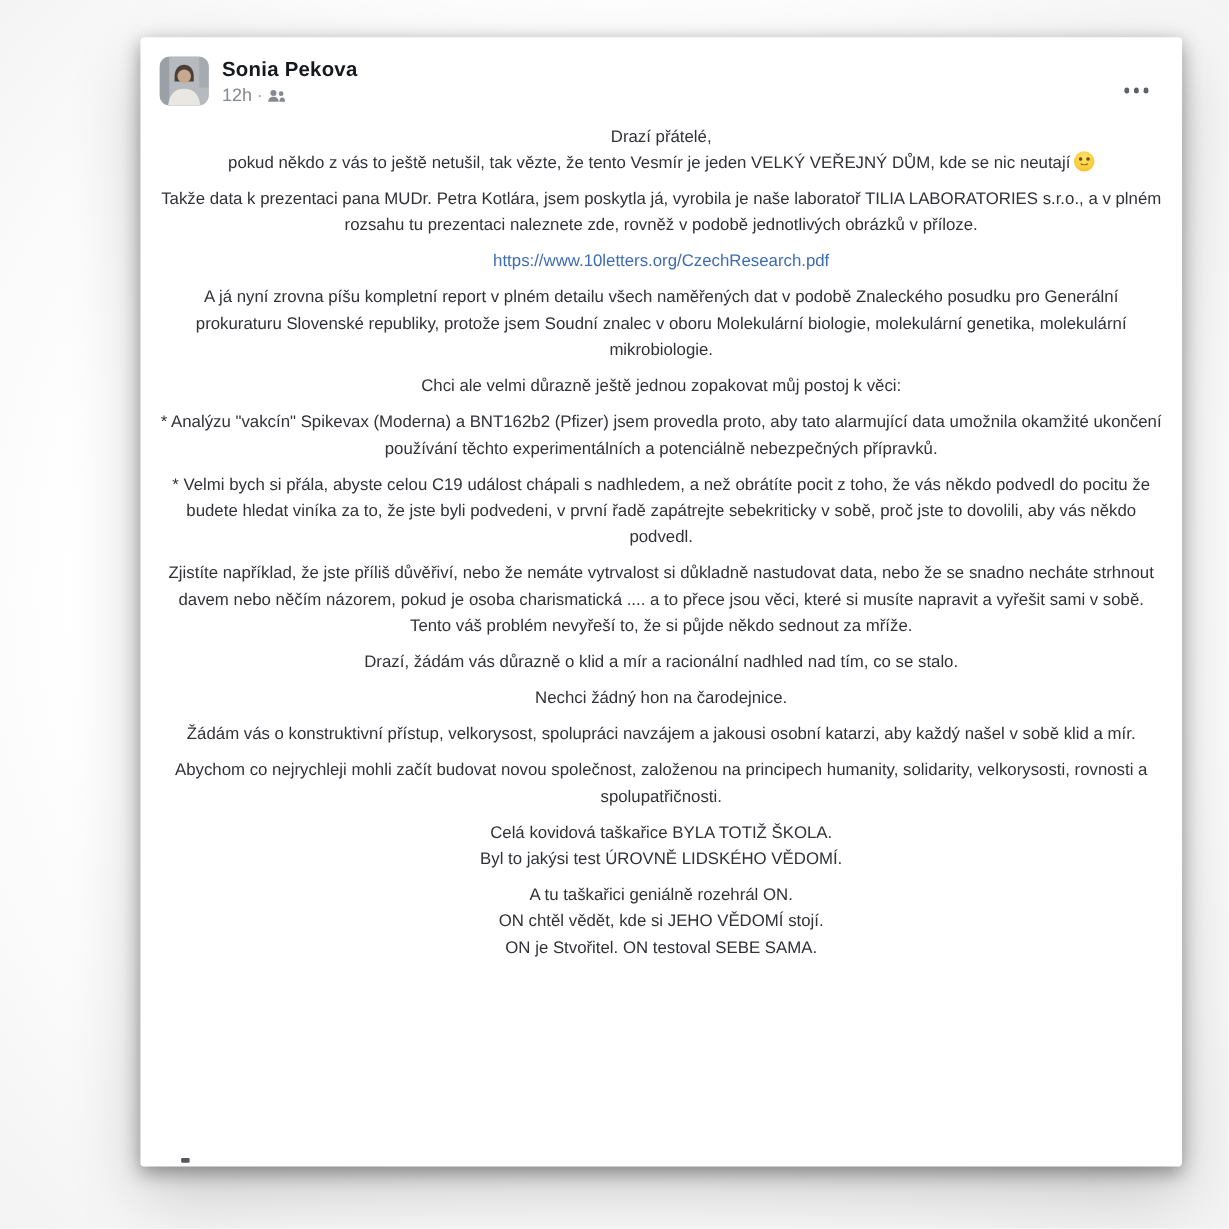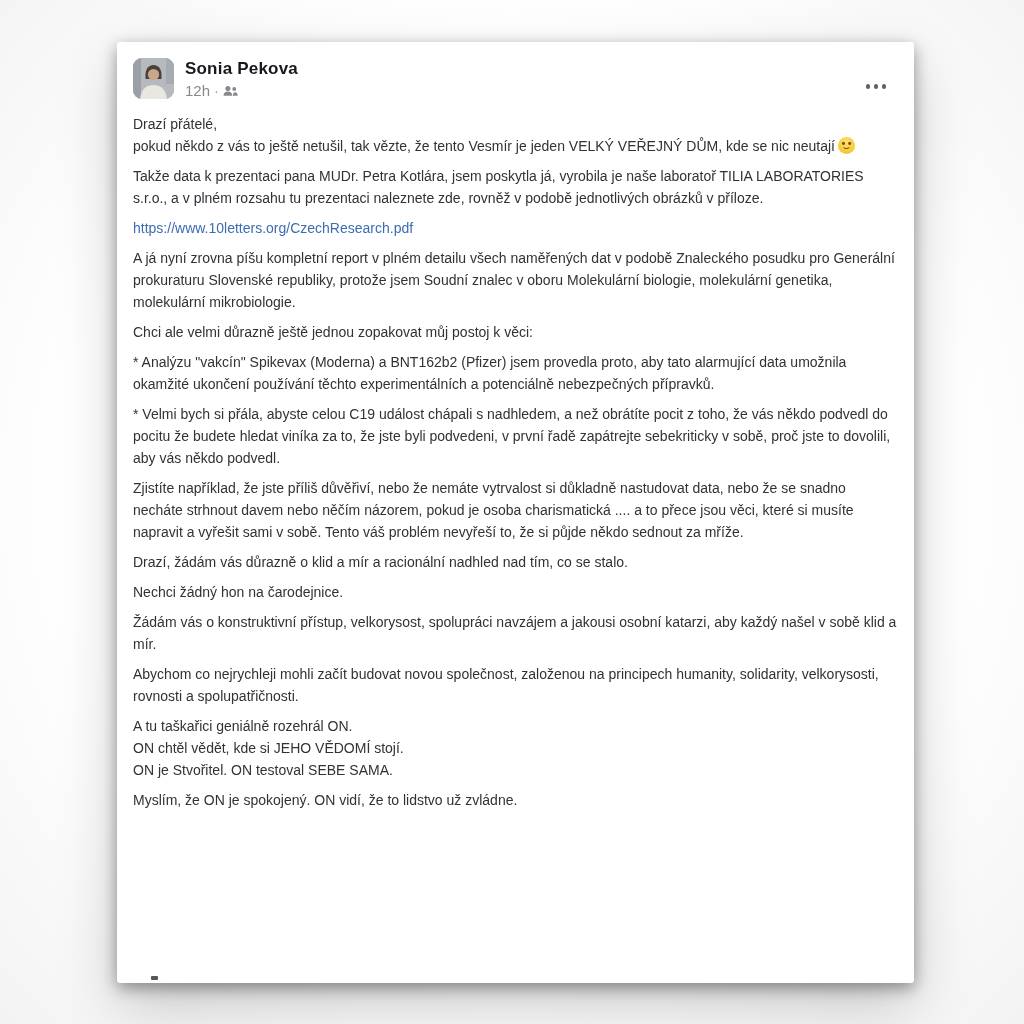--- a/index.html
+++ b/index.html
@@ -8,28 +8,29 @@
     background:#ffffff;
     font-family:"Liberation Sans", sans-serif;
     -webkit-font-smoothing:antialiased;
   }
   .stage {
     position:relative; width:1024px; height:1024px;
     background:radial-gradient(ellipse at 50% 48%, #ffffff 62%, #f3f3f3 100%);
     overflow:hidden;
   }
   .post-card {
-    position:absolute; left:117px; top:42px;
-    width:797px; height:941px;
+    position:absolute; left:117px; top:31px;
+    width:868px; height:941px;
     background:#ffffff;
     border-radius:3px;
     box-shadow:0 5px 16px rgba(0,0,0,.38), 0 24px 60px rgba(0,0,0,.20);
     padding:16px 16px 0 16px;
     box-sizing:border-box;
     overflow:hidden;
+    text-align:center;
   }
   
   .post-header { position:relative; display:flex; align-items:flex-start; margin-bottom:14px; }
   .avatar {
     width:41px; height:41px; border-radius:9px; overflow:hidden; flex:none;
     background:#b9bdc1;
   }
   .avatar svg { display:block; }
   .header-text { margin-left:11px; padding-top:1px; }
   .author-name { font-size:17px; font-weight:bold; color:#15181c; letter-spacing:.2px; }
@@ -116,21 +117,22 @@
         <div class="paragraph"><a class="post-link" href="#">https://www.10letters.org/CzechResearch.pdf</a></div>
         <div class="paragraph"><span>A já nyní zrovna píšu kompletní report v plném detailu všech naměřených dat v podobě Znaleckého posudku pro Generální prokuraturu Slovenské republiky, protože jsem Soudní znalec v oboru Molekulární biologie, molekulární genetika, molekulární mikrobiologie.</span></div>
         <div class="paragraph"><span>Chci ale velmi důrazně ještě jednou zopakovat můj postoj k věci:</span></div>
         <div class="paragraph"><span>* Analýzu "vakcín" Spikevax (Moderna) a BNT162b2 (Pfizer) jsem provedla proto, aby tato alarmující data umožnila okamžité ukončení používání těchto experimentálních a potenciálně nebezpečných přípravků.</span></div>
         <div class="paragraph"><span>* Velmi bych si přála, abyste celou C19 událost chápali s nadhledem, a než obrátíte pocit z toho, že vás někdo podvedl do pocitu že budete hledat viníka za to, že jste byli podvedeni, v první řadě zapátrejte sebekriticky v sobě, proč jste to dovolili, aby vás někdo podvedl.</span></div>
         <div class="paragraph"><span>Zjistíte například, že jste příliš důvěřiví, nebo že nemáte vytrvalost si důkladně nastudovat data, nebo že se snadno necháte strhnout davem nebo něčím názorem, pokud je osoba charismatická .... a to přece jsou věci, které si musíte napravit a vyřešit sami v sobě. Tento váš problém nevyřeší to, že si půjde někdo sednout za mříže.</span></div>
         <div class="paragraph"><span>Drazí, žádám vás důrazně o klid a mír a racionální nadhled nad tím, co se stalo.</span></div>
         <div class="paragraph"><span>Nechci žádný hon na čarodejnice.</span></div>
         <div class="paragraph"><span>Žádám vás o konstruktivní přístup, velkorysost, spolupráci navzájem a jakousi osobní katarzi, aby každý našel v sobě klid a mír.</span></div>
         <div class="paragraph"><span>Abychom co nejrychleji mohli začít budovat novou společnost, založenou na principech humanity, solidarity, velkorysosti, rovnosti a spolupatřičnosti.</span></div>
+        <div class="paragraph"><span>Celá kovidová taškařice BYLA TOTIŽ ŠKOLA.
+Byl to jakýsi test ÚROVNĚ LIDSKÉHO VĚDOMÍ.</span></div>
         <div class="paragraph"><span>A tu taškařici geniálně rozehrál ON.
 ON chtěl vědět, kde si JEHO VĚDOMÍ stojí.
 ON je Stvořitel. ON testoval SEBE SAMA.</span></div>
-        <div class="paragraph"><span>Myslím, že ON je spokojený. ON vidí, že to lidstvo už zvládne.</span></div>
       </div>
 
     <div class="cutoff-fragment"></div>
   </div>
 </div>
 
 </body></html>

